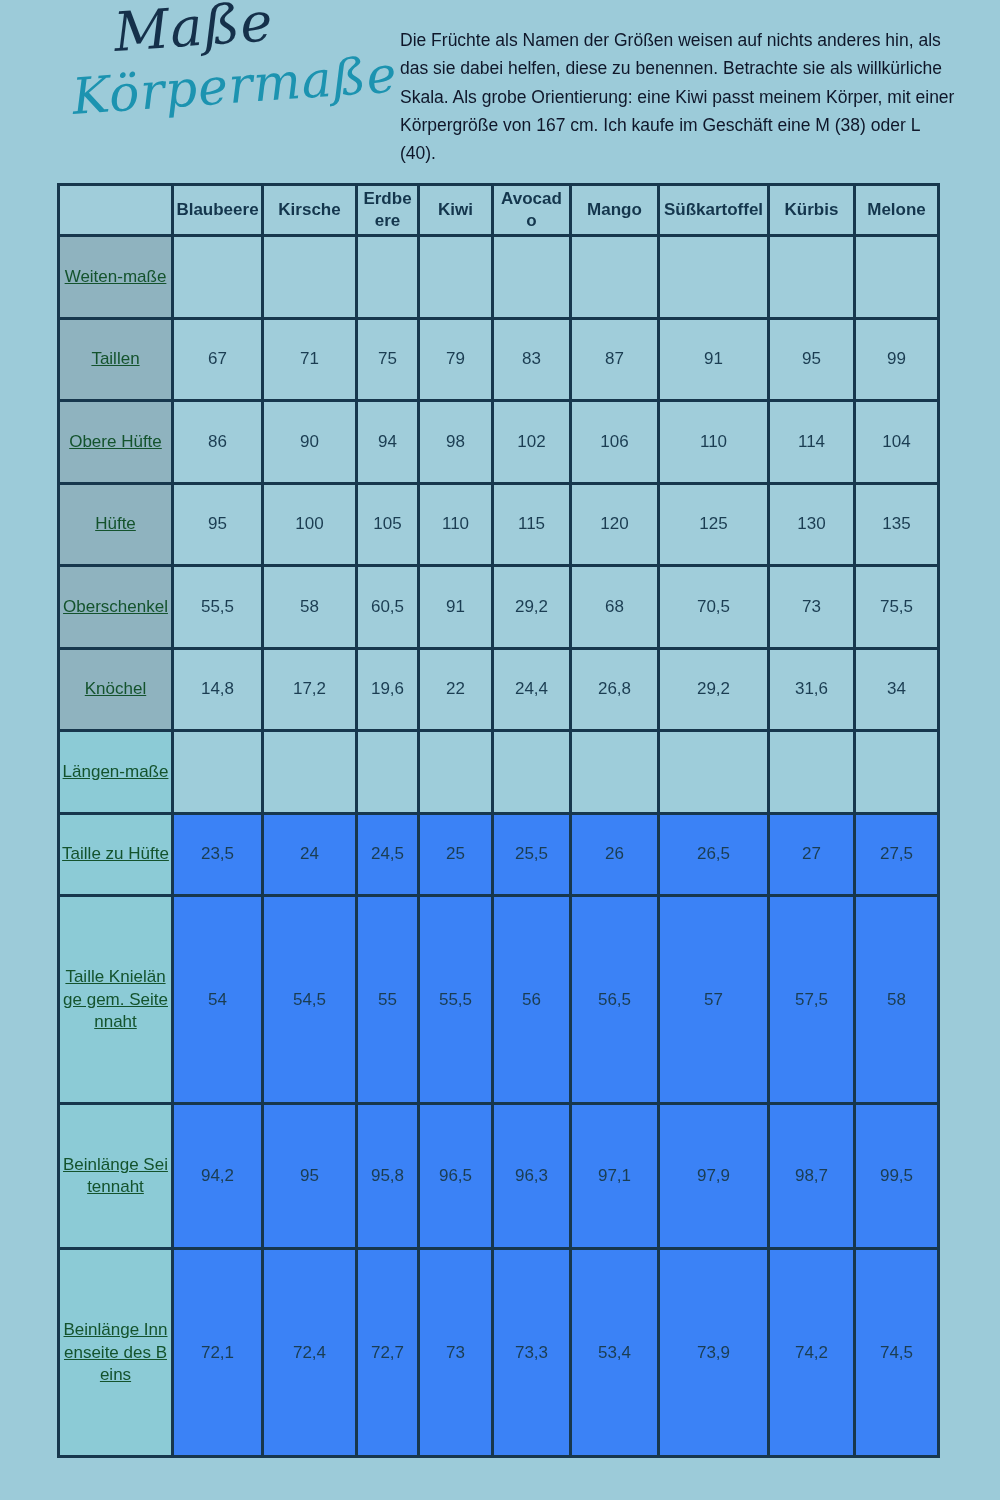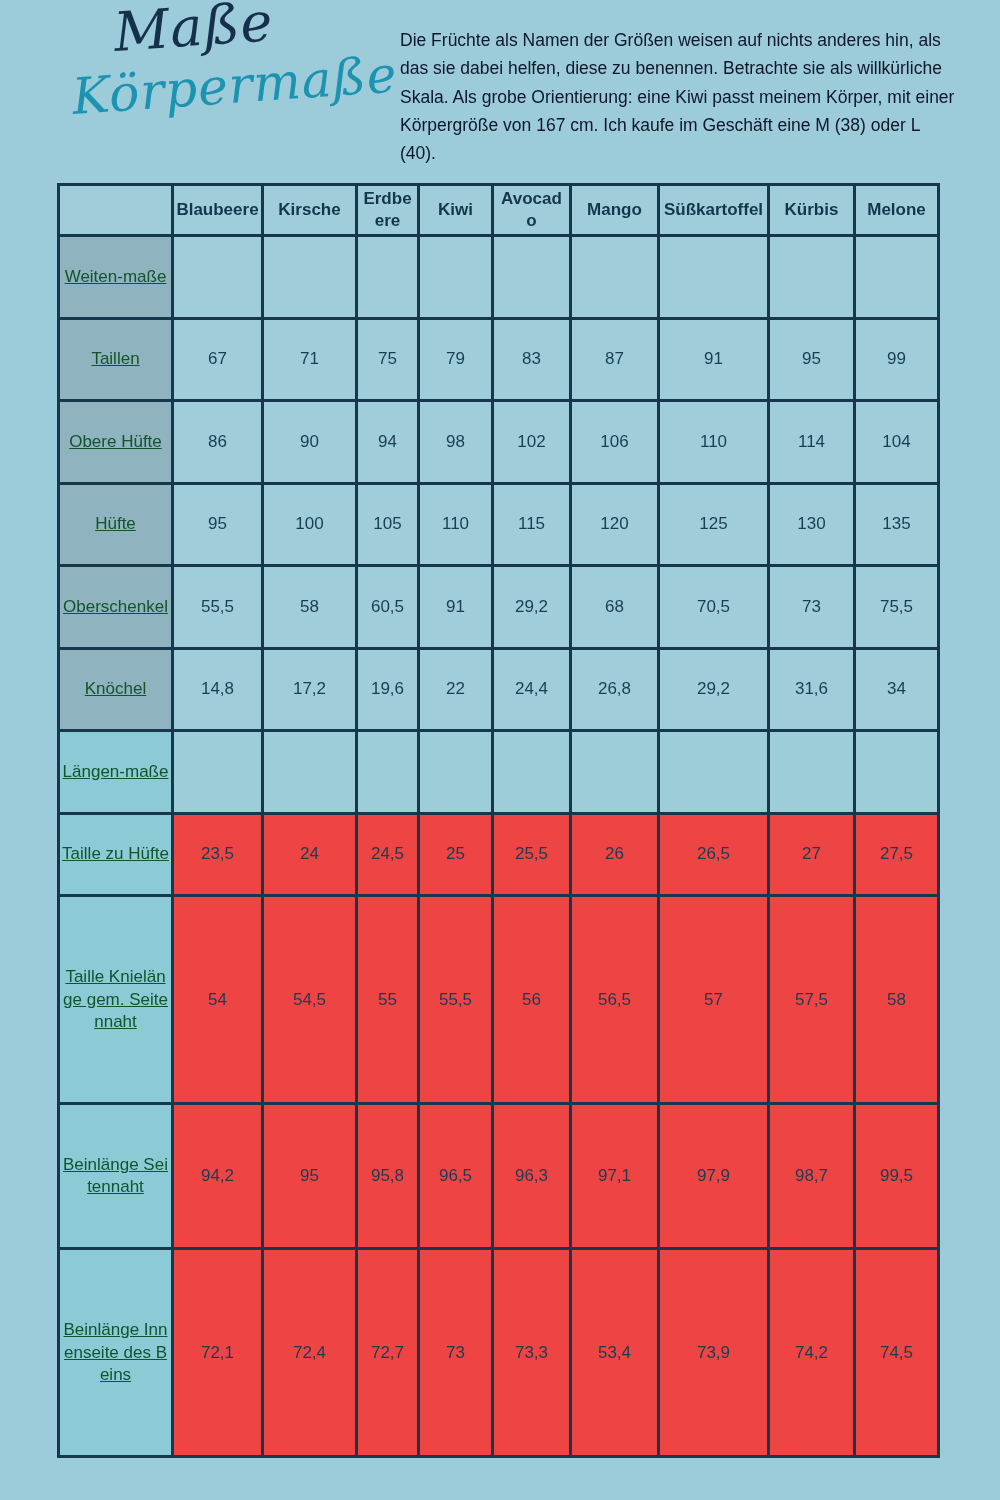--- a/index.html
+++ b/index.html
@@ -112,21 +112,21 @@
     background: #8fb3bf;
     font-size: 17px;
     color: #14532d;
     text-decoration: underline;
   }
   table.sizes tr.lower td.rowlabel {
     background: #8ccbd6;
     text-align: center;
   }
   table.sizes tr.lower td {
-    background: #ef4444;
+    background: #3b82f6;
   }
 
   table.sizes td.empty {
     background: #a0cdda;
   }
   table.sizes tr.lower td.empty {
     background: #9ecdda;
   }
 
   

